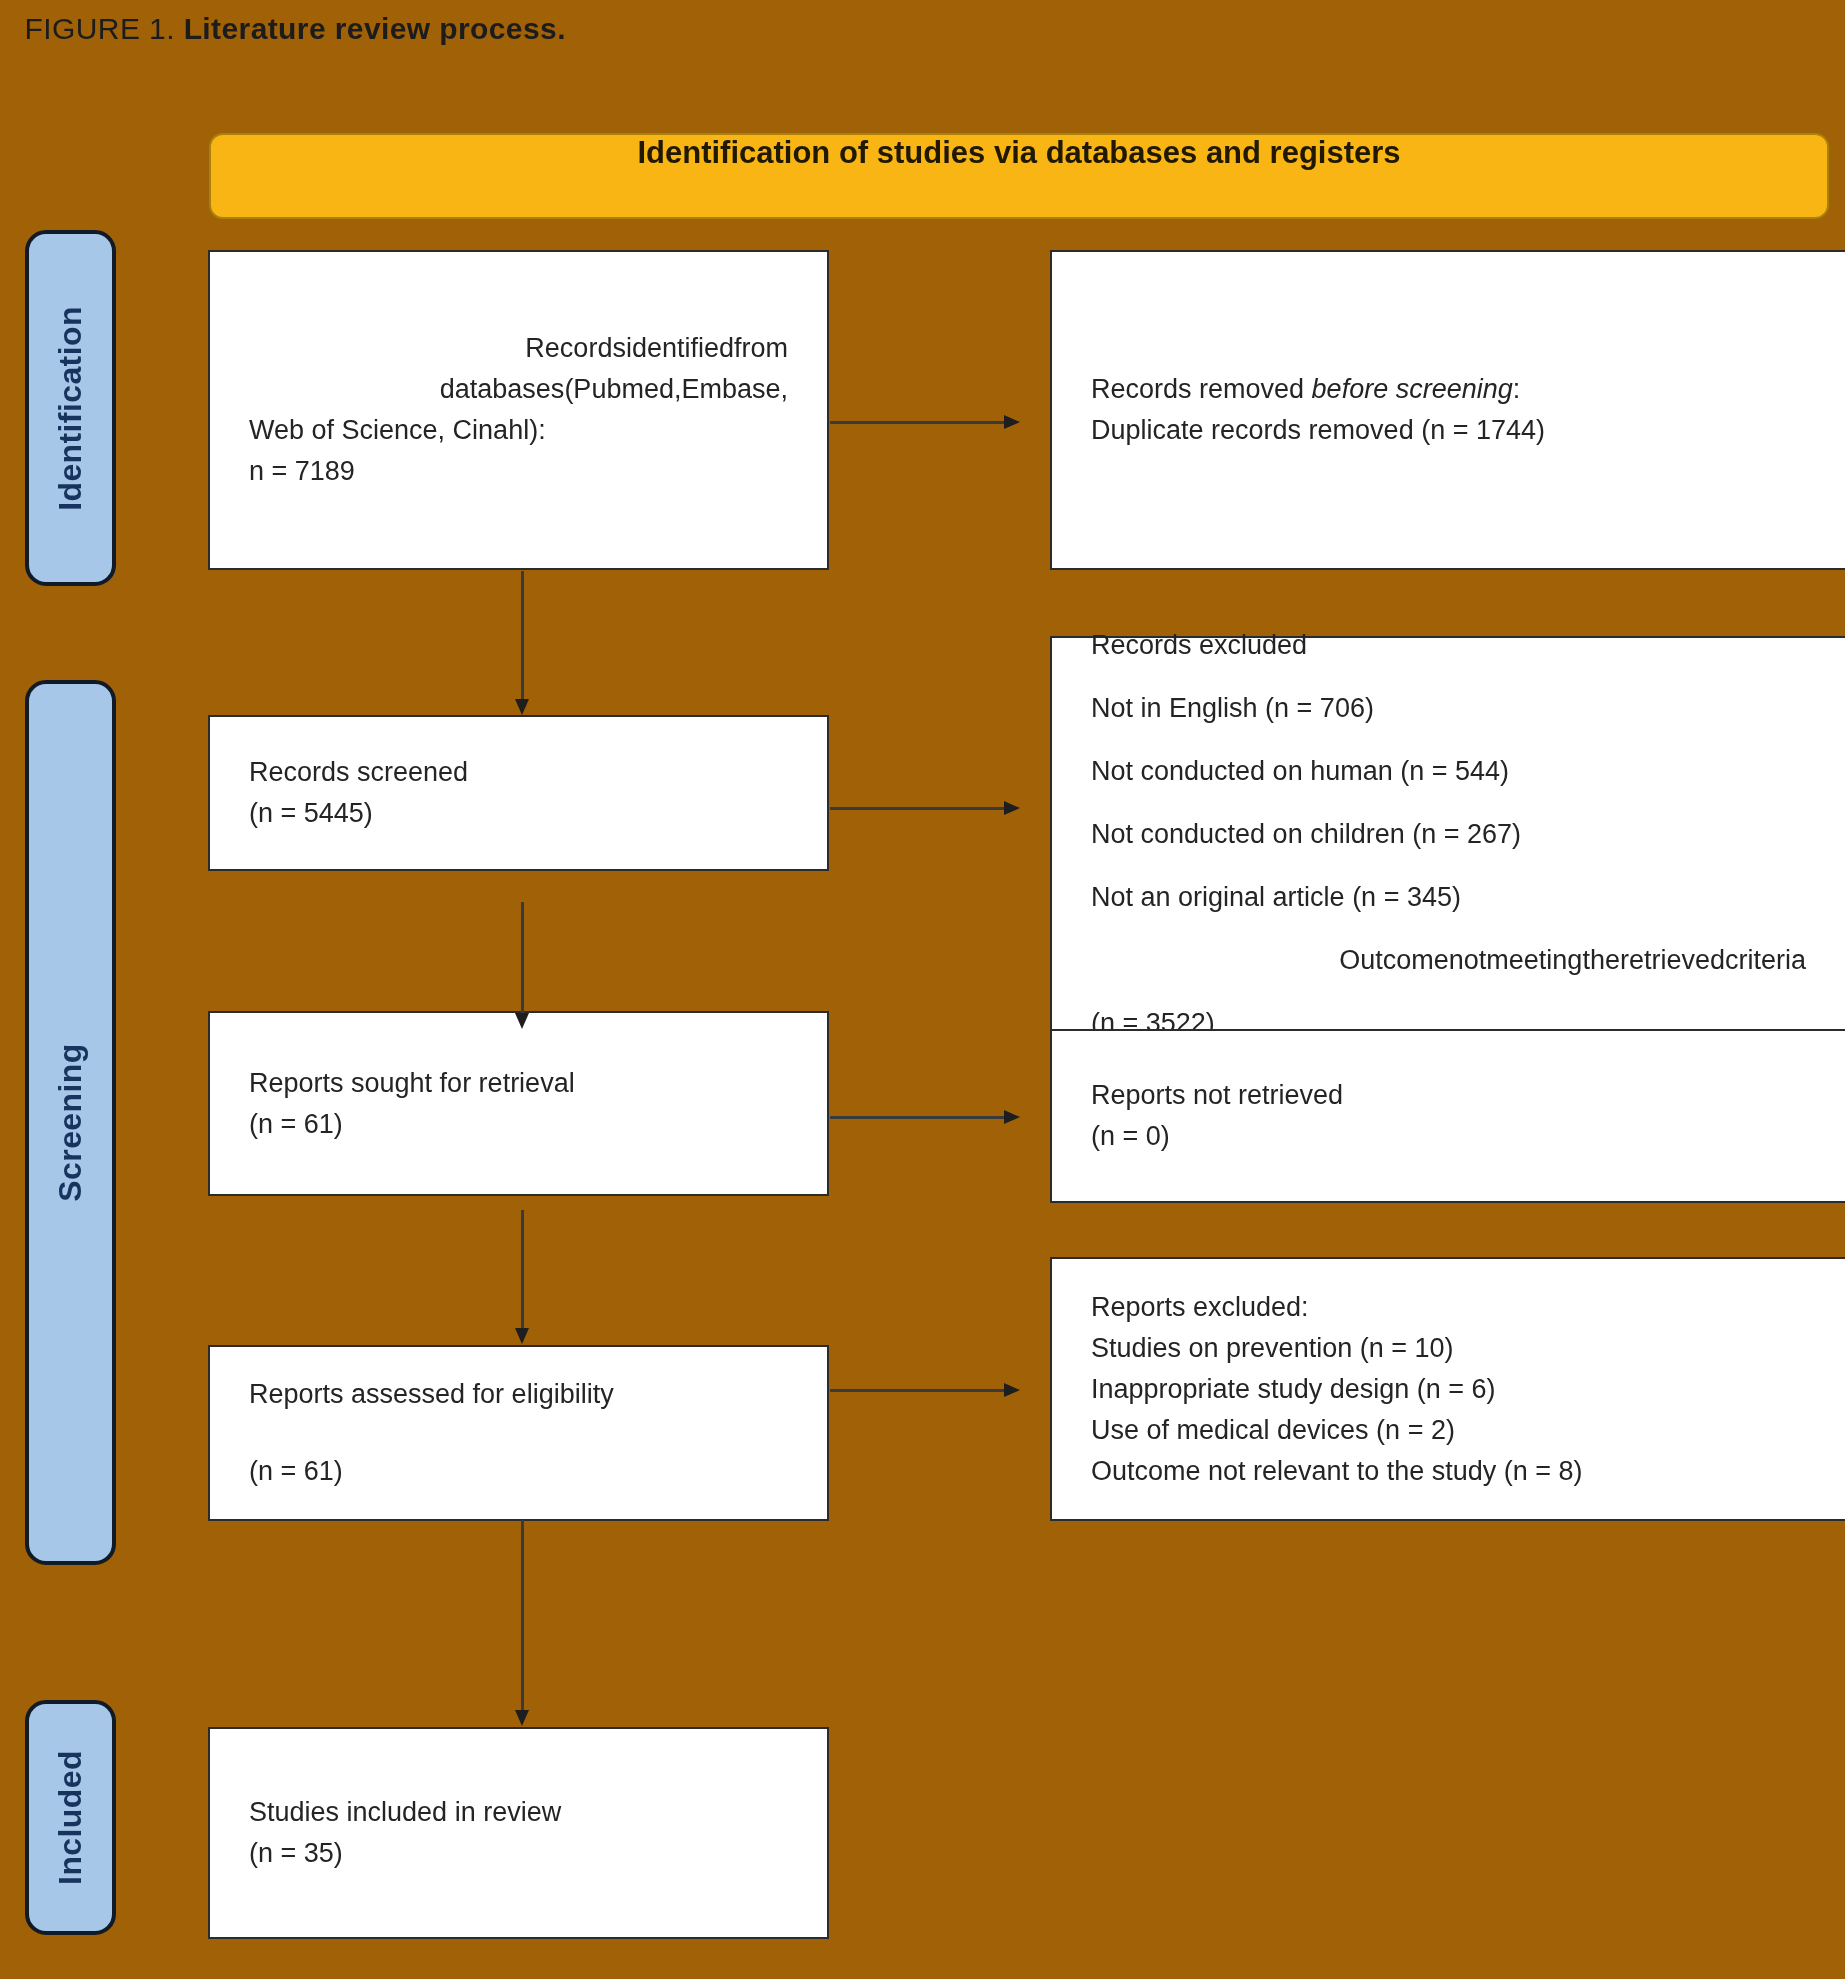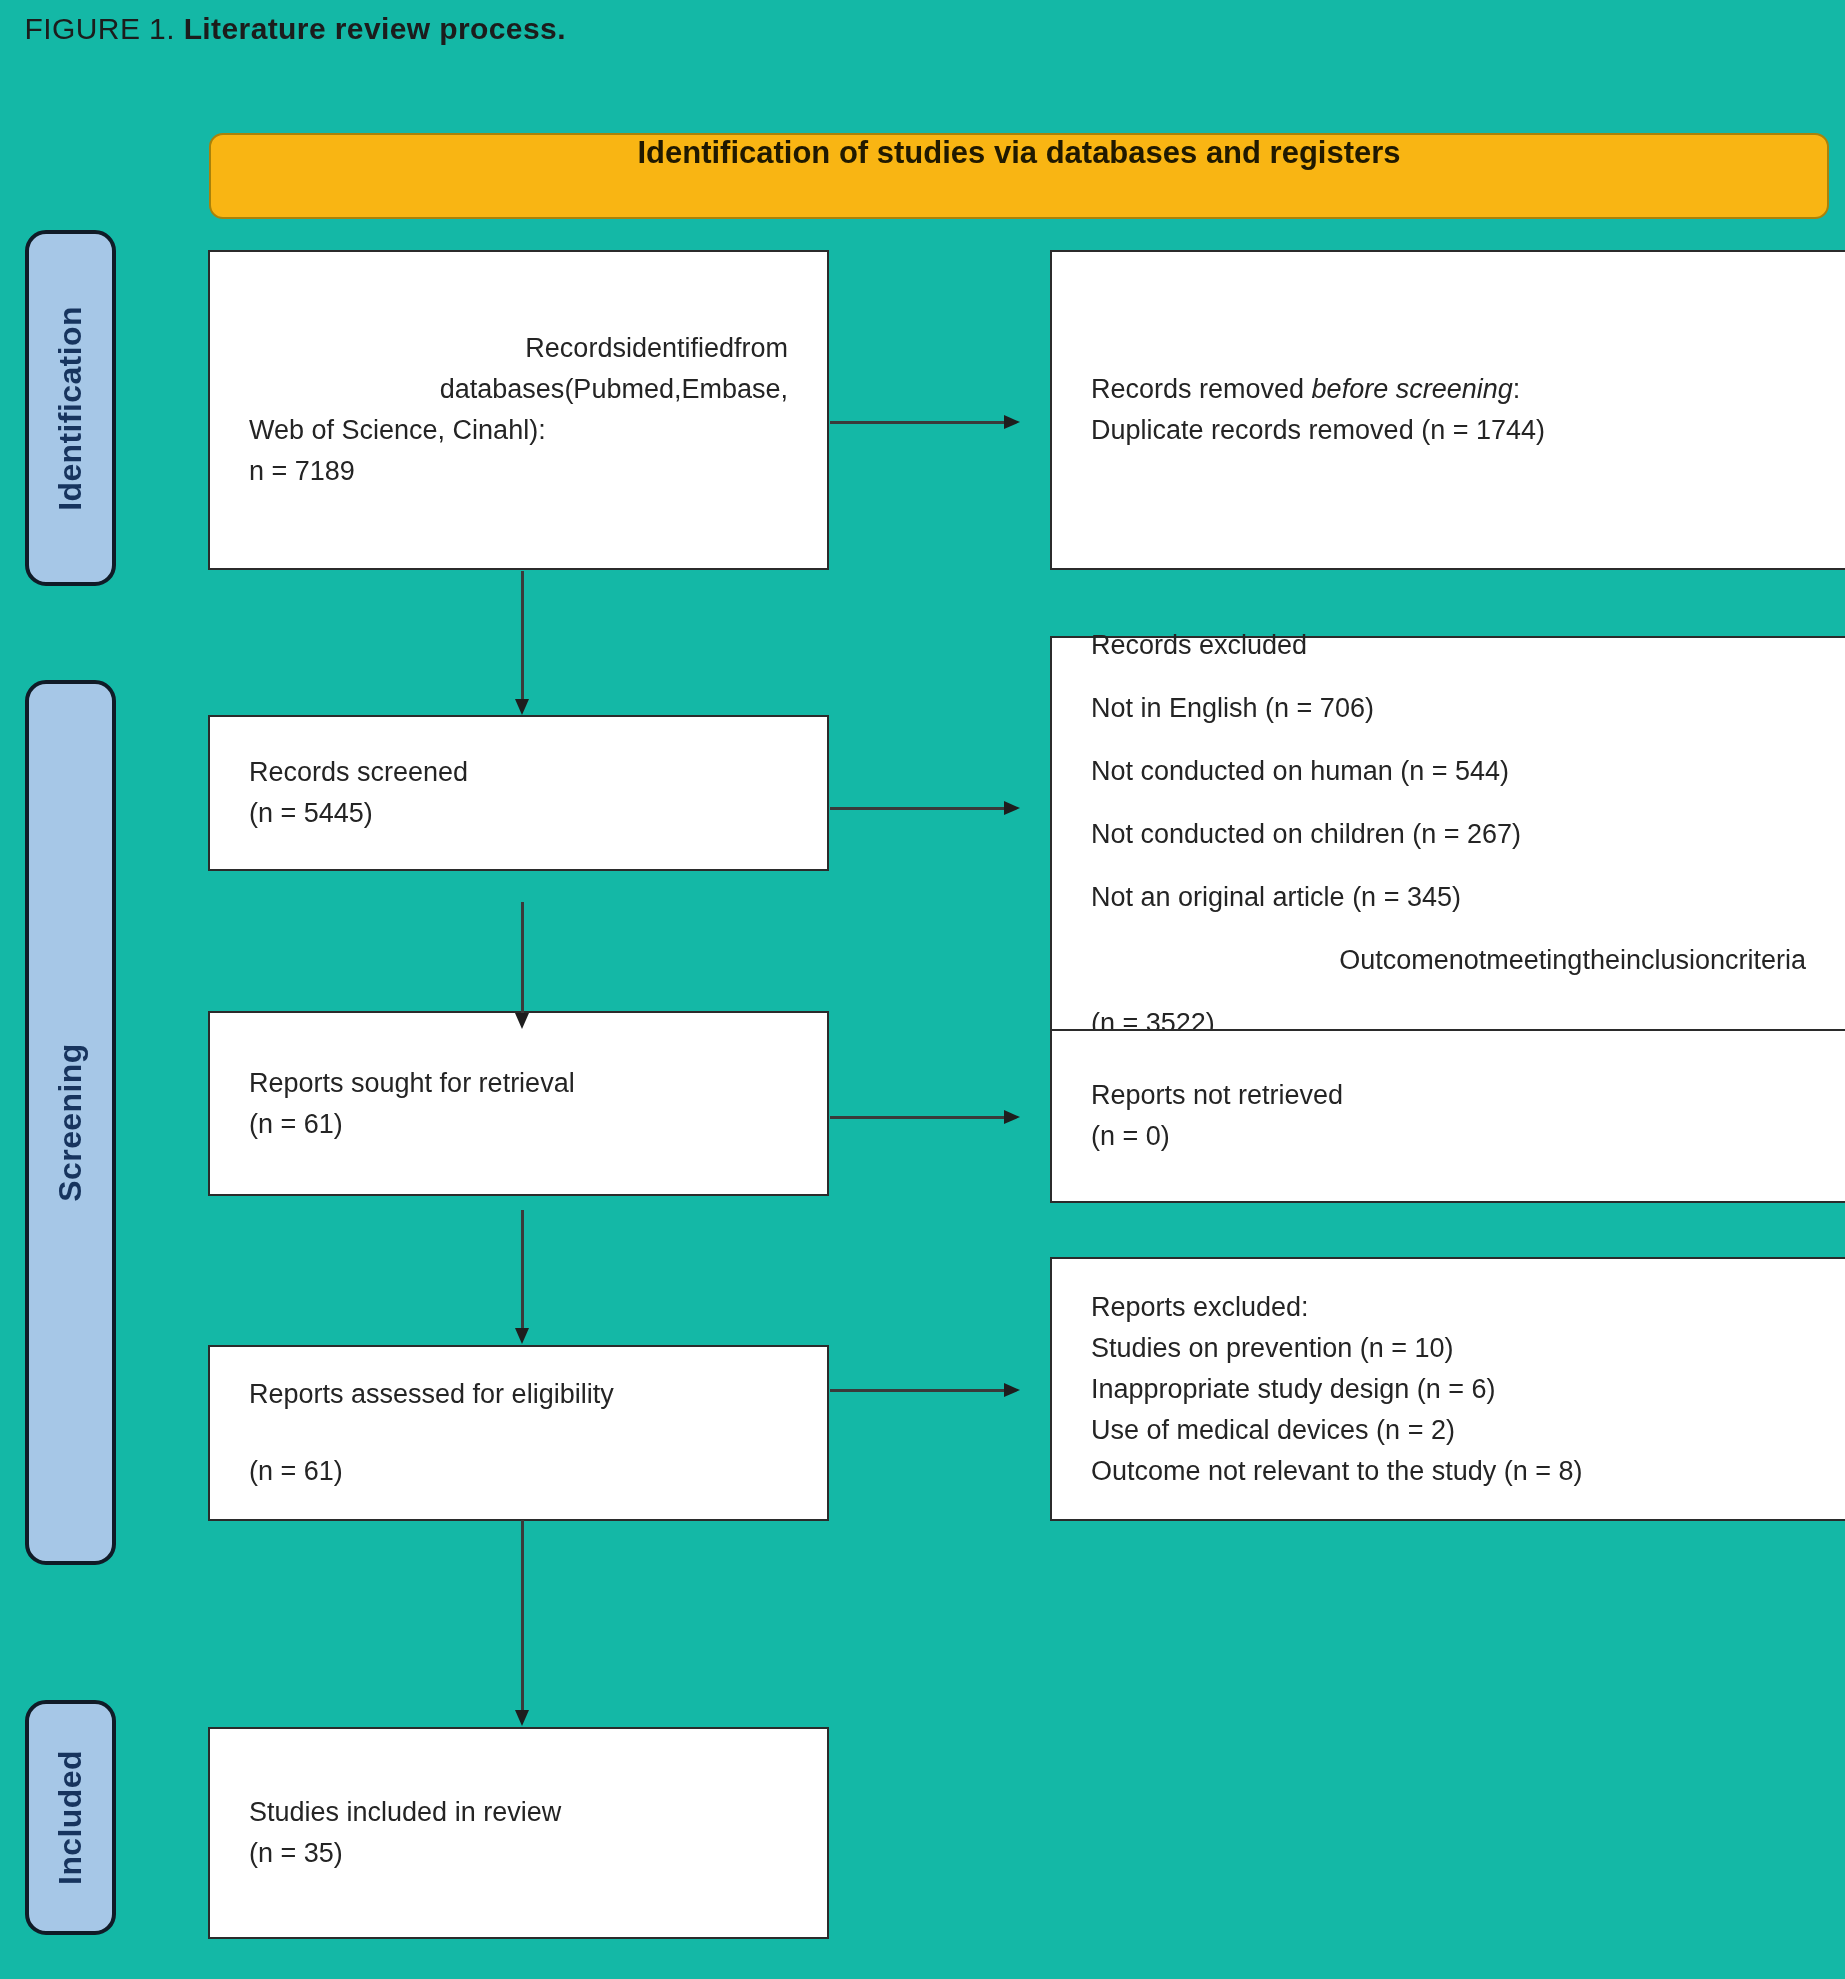--- a/index.html
+++ b/index.html
@@ -1,19 +1,19 @@
 <!DOCTYPE html>
 <html style="font-size:14px"><head>
 <meta charset="utf-8">
 <style>
   html,body{margin:0;padding:0;background:#ffffff;}
   #figure{
     position:relative;
     width:1845px;height:1979px;
-    background:#14b8a6;
+    background:#a16207;
     font-family:"Liberation Sans","DejaVu Sans",sans-serif;
     color:#222;
     overflow:hidden;
   }
   .caption{
     position:absolute;left:24.6px;top:12.3px;
     font-size:30px;color:#1c1c1c;letter-spacing:0.4px;
   }
   .caption .cap-prefix{font-weight:400;}
   .caption .cap-title{font-weight:700;}
@@ -120,21 +120,21 @@
       <div class="line">Records excluded</div>
       <div class="line">Not in English (n = 706)</div>
       <div class="line">Not conducted on human (n = 544)</div>
       <div class="line">Not conducted on children (n = 267)</div>
       <div class="line">Not an original article (n = 345)</div>
       <div class="line spread">
         <span>Outcome</span>
         <span>not</span>
         <span>meeting</span>
         <span>the</span>
-        <span>inclusion</span>
+        <span>retrieved</span>
         <span>criteria</span>
       </div>
       <div class="line">(n = 3522)</div>
     </div>
   <div class="fbox col-left" id="box-reports-sought">
       <div class="line">Reports sought for retrieval</div>
       <div class="line">(n = 61)</div>
     </div>
   <div class="fbox col-right" id="box-reports-not-retrieved">
       <div class="line">Reports not retrieved</div>

